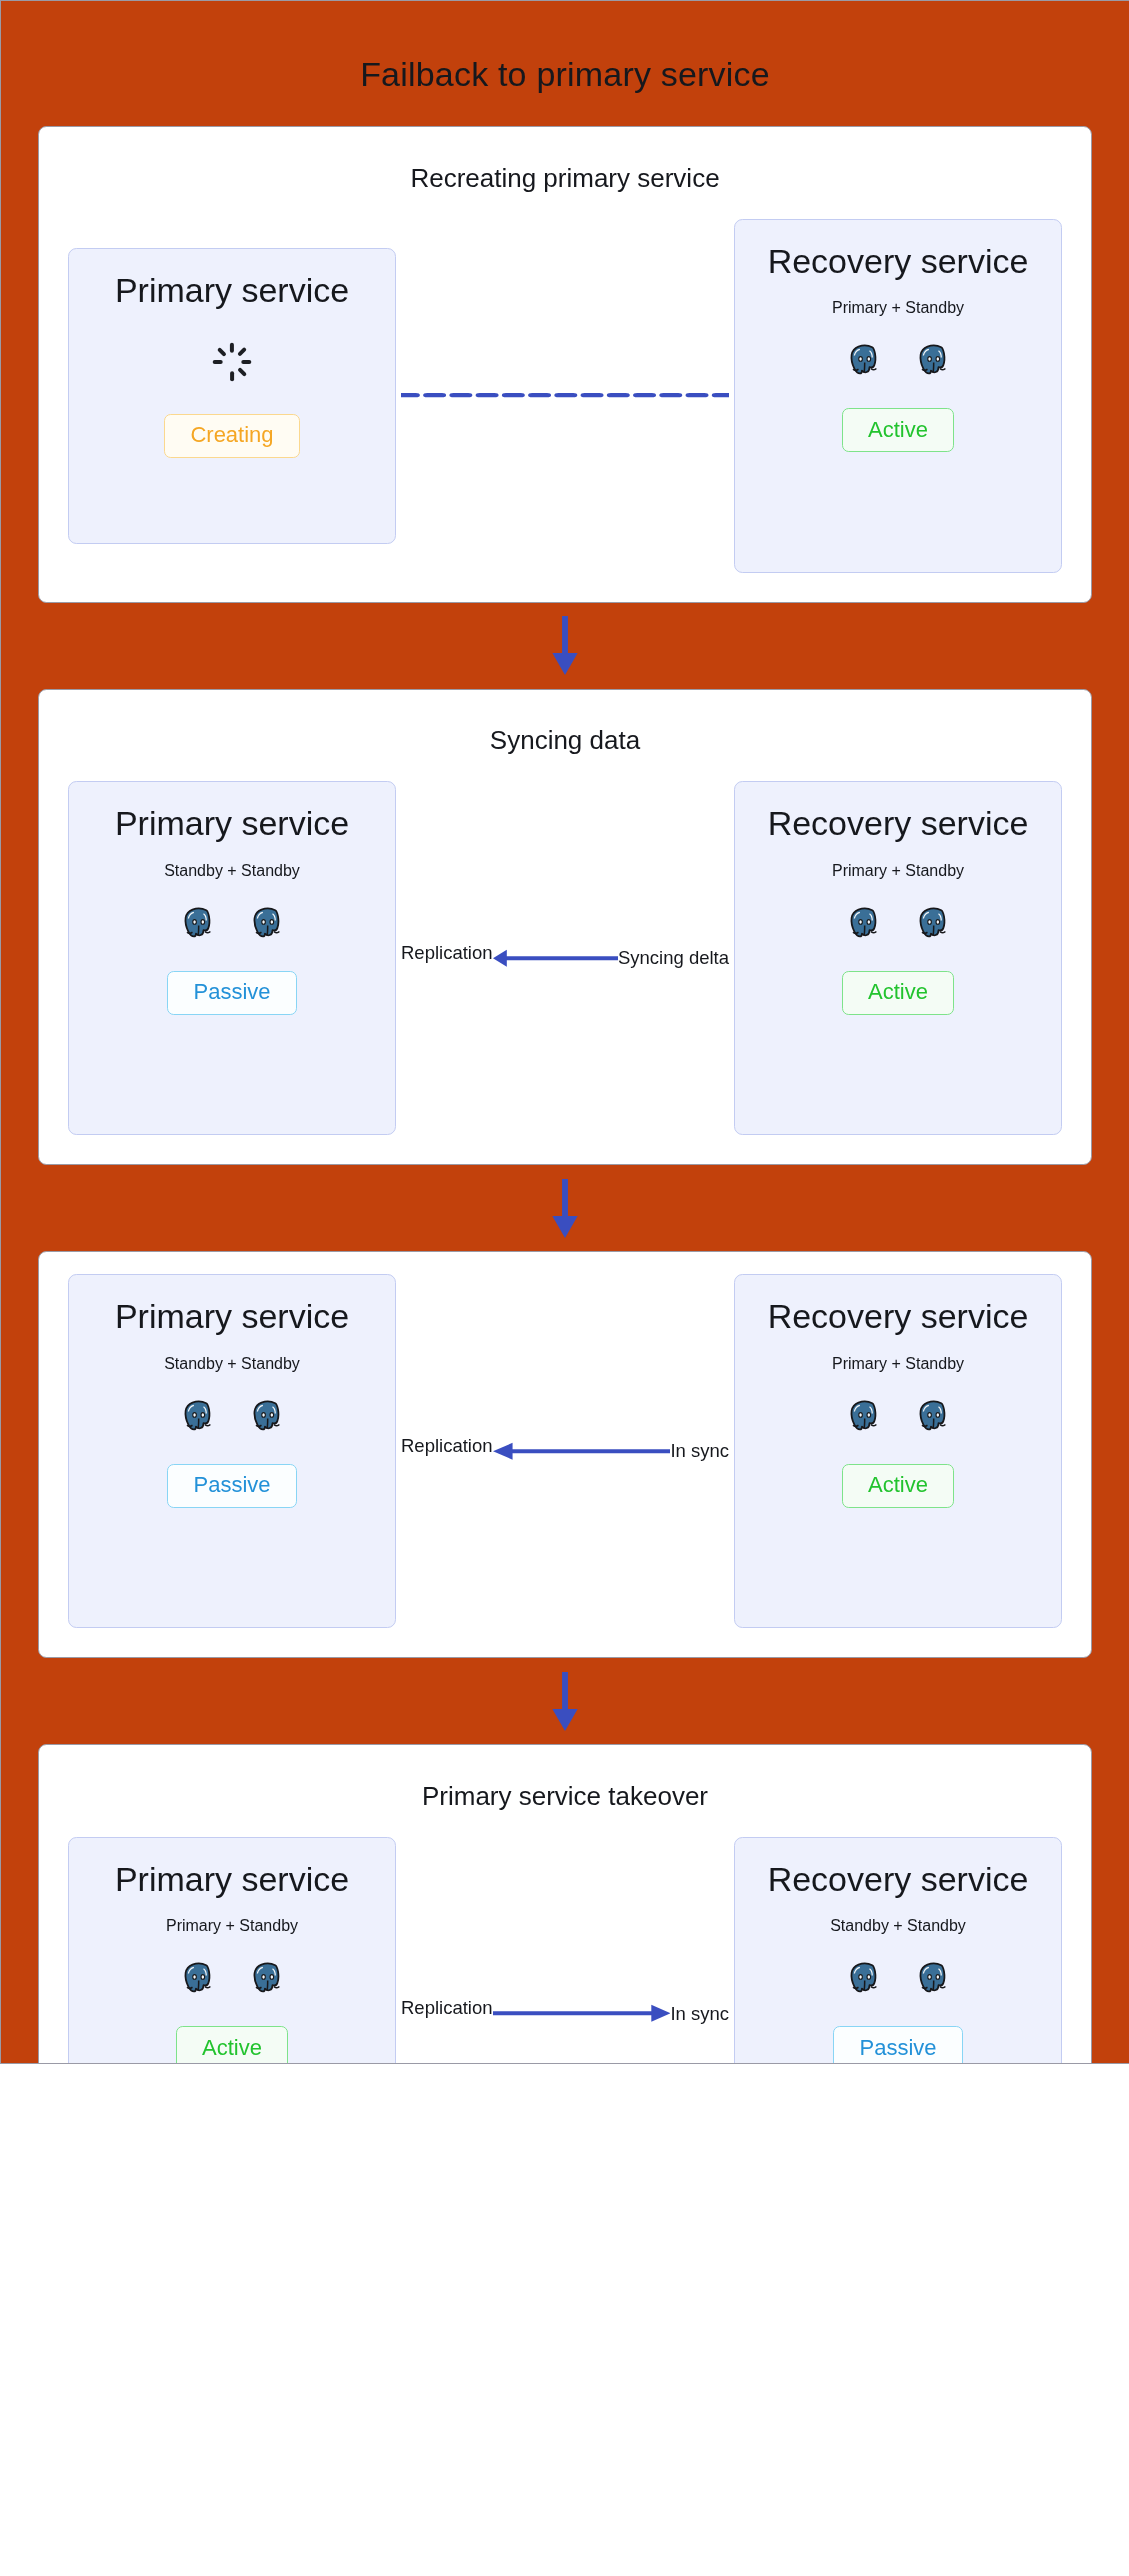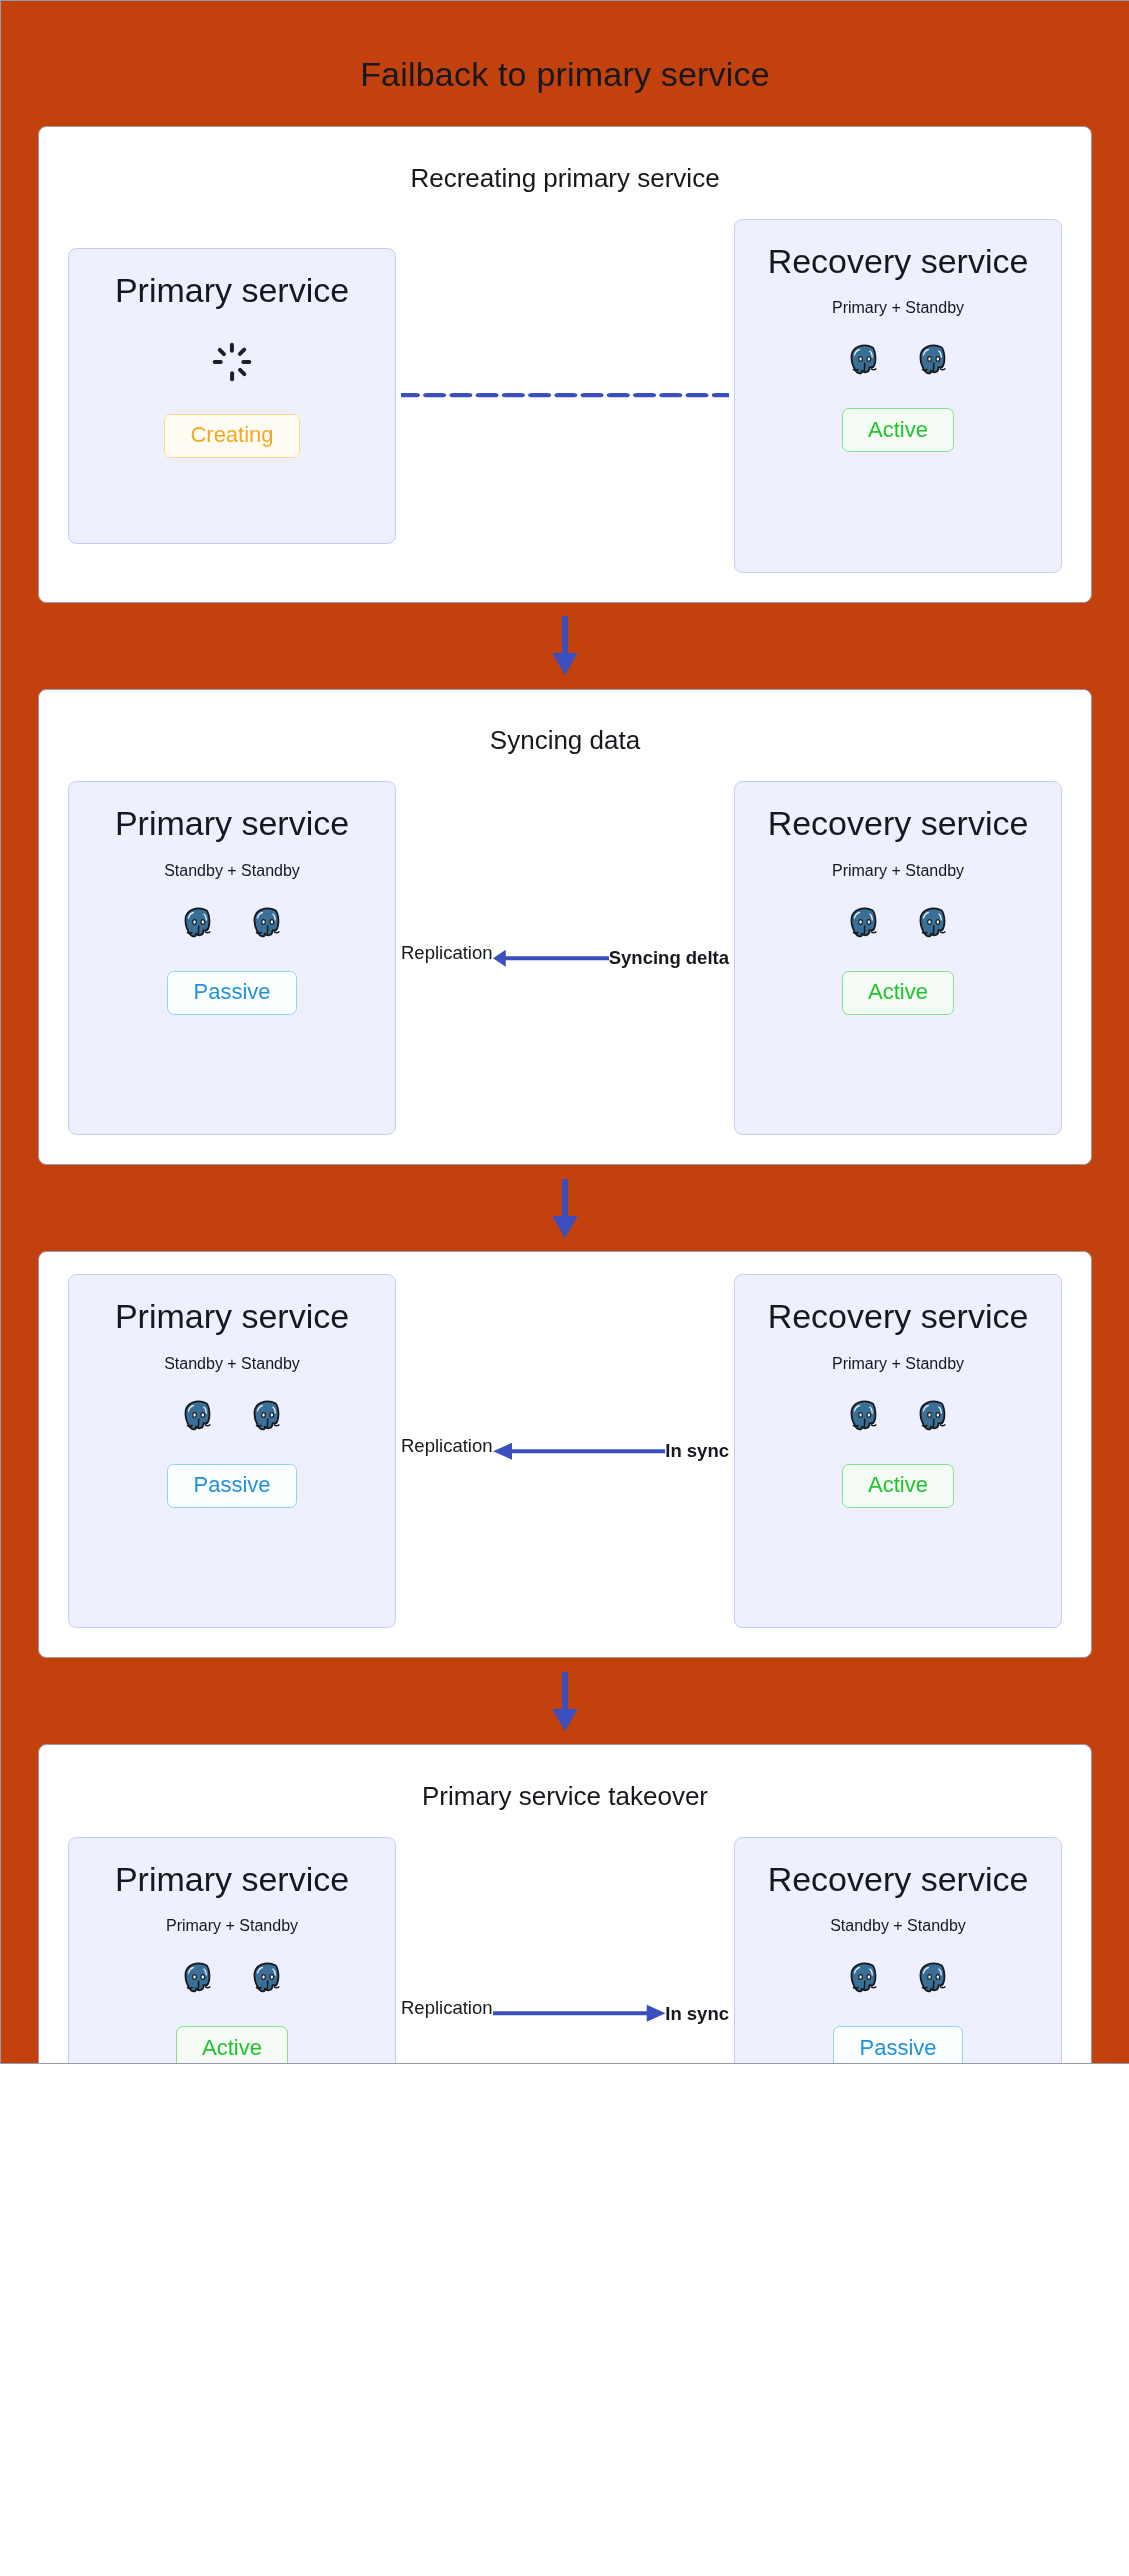--- a/index.html
+++ b/index.html
@@ -122,21 +122,21 @@
     padding: 0 5px;
     min-width: 152px;
   }
   .conn-label {
     font-size: 18.5px;
     color: #16181d;
     white-space: nowrap;
     line-height: 1.1;
   }
   .conn-label.top    { margin-bottom: 10px; }
-  .conn-label.bottom { margin-top: 1px; font-weight: bold; }
+  .conn-label.bottom { margin-top: 1px; }
 
   .h-arrow { width: 100%; height: 18.5px; display: block; }
   .h-dash  { width: 100%; height: 8.4px; display: block; }
 
   
   .v-arrow {
     display: flex;
     justify-content: center;
     padding: 13.5px 0 13.5px 0;
   }

